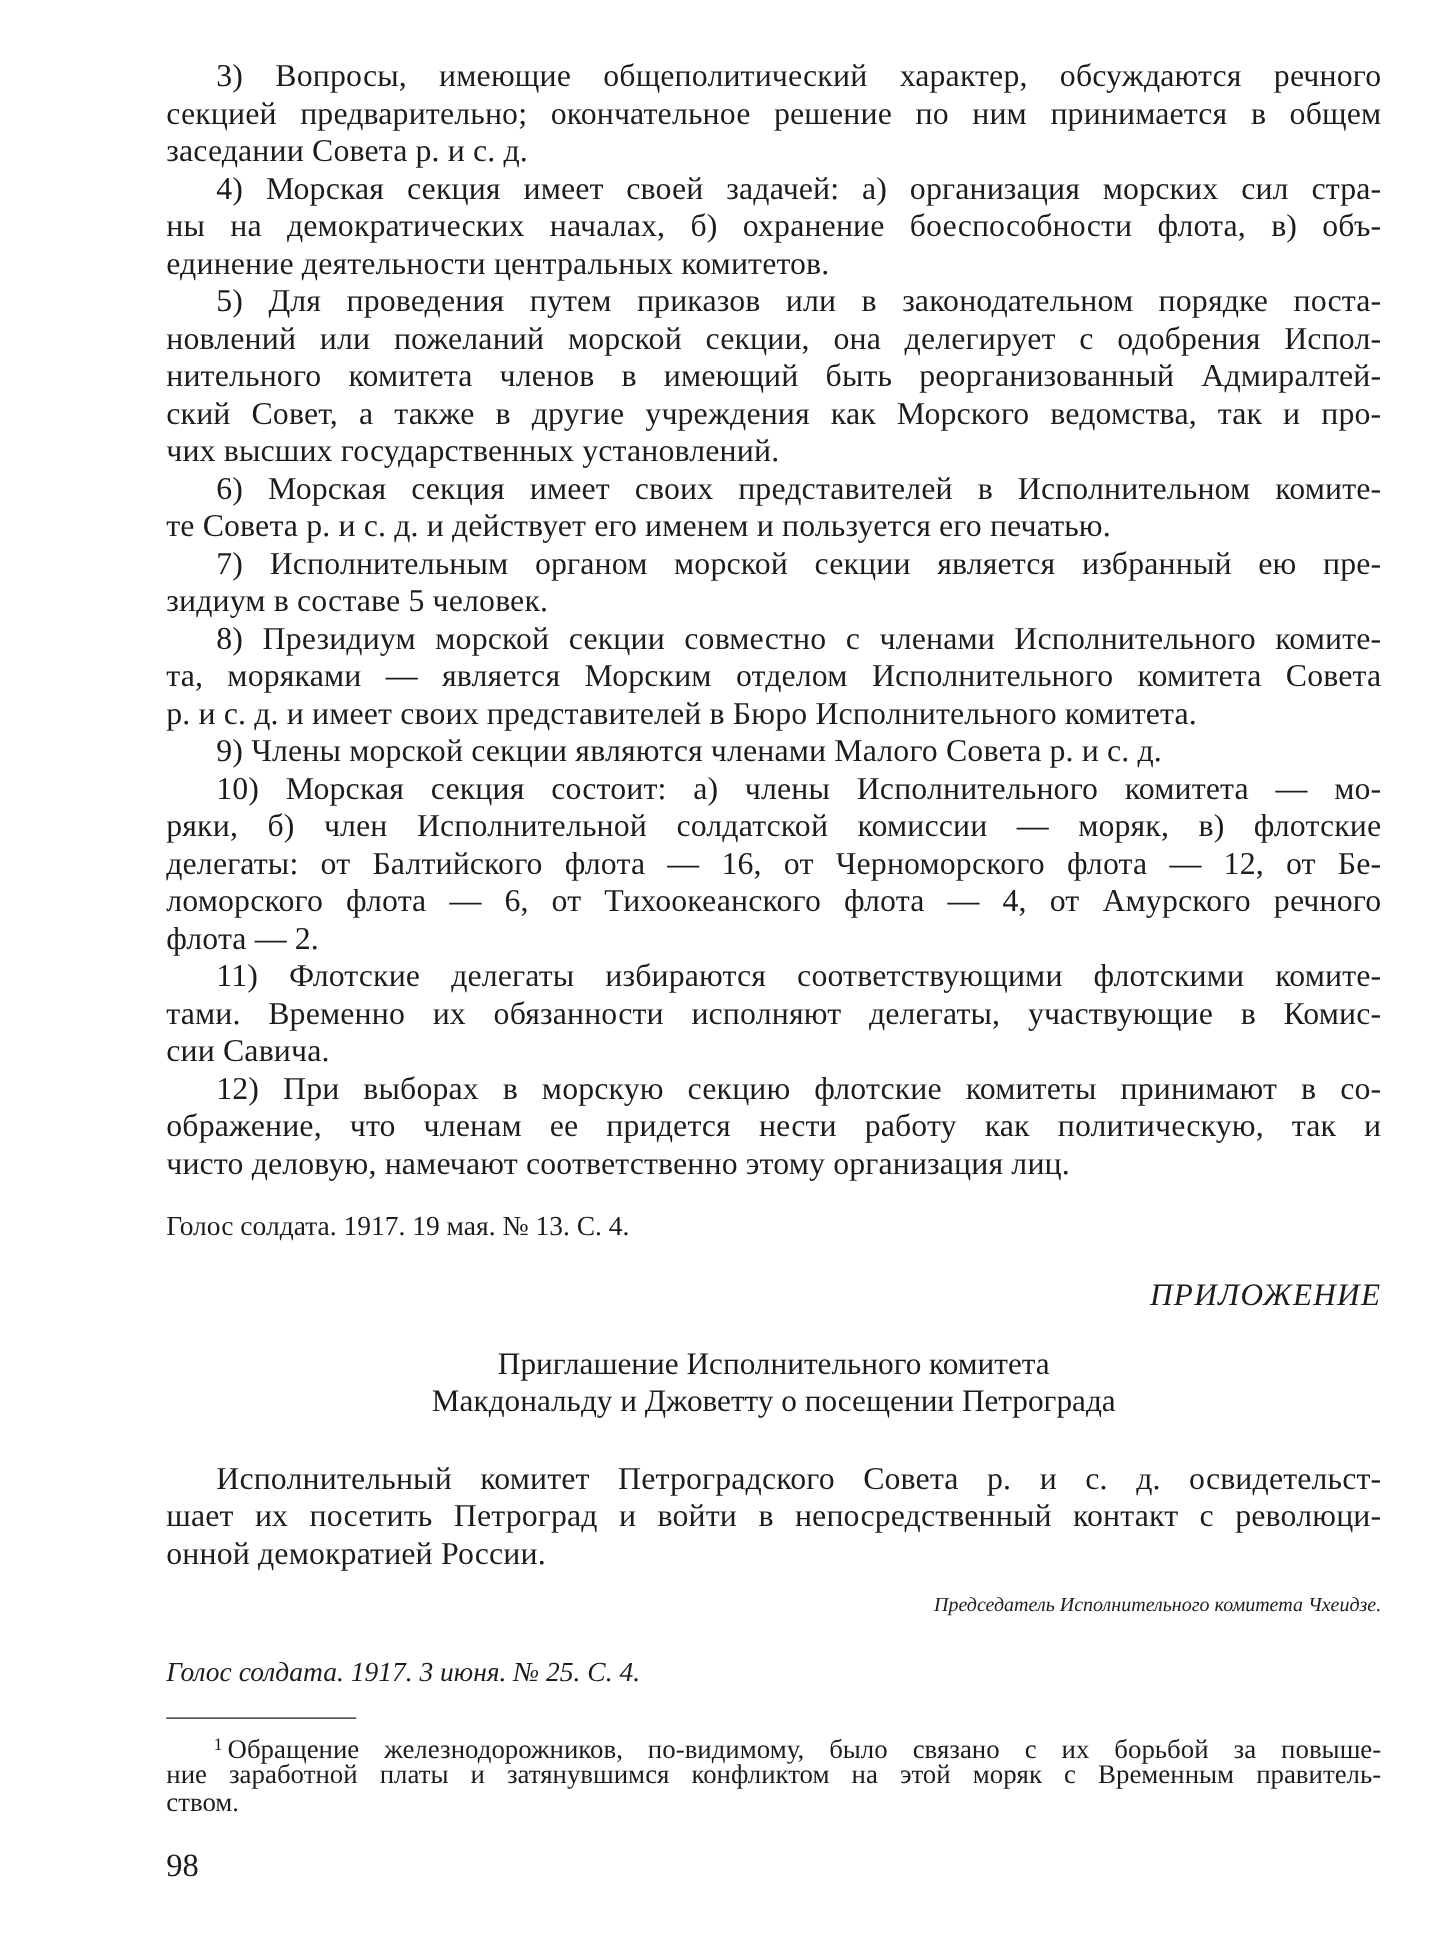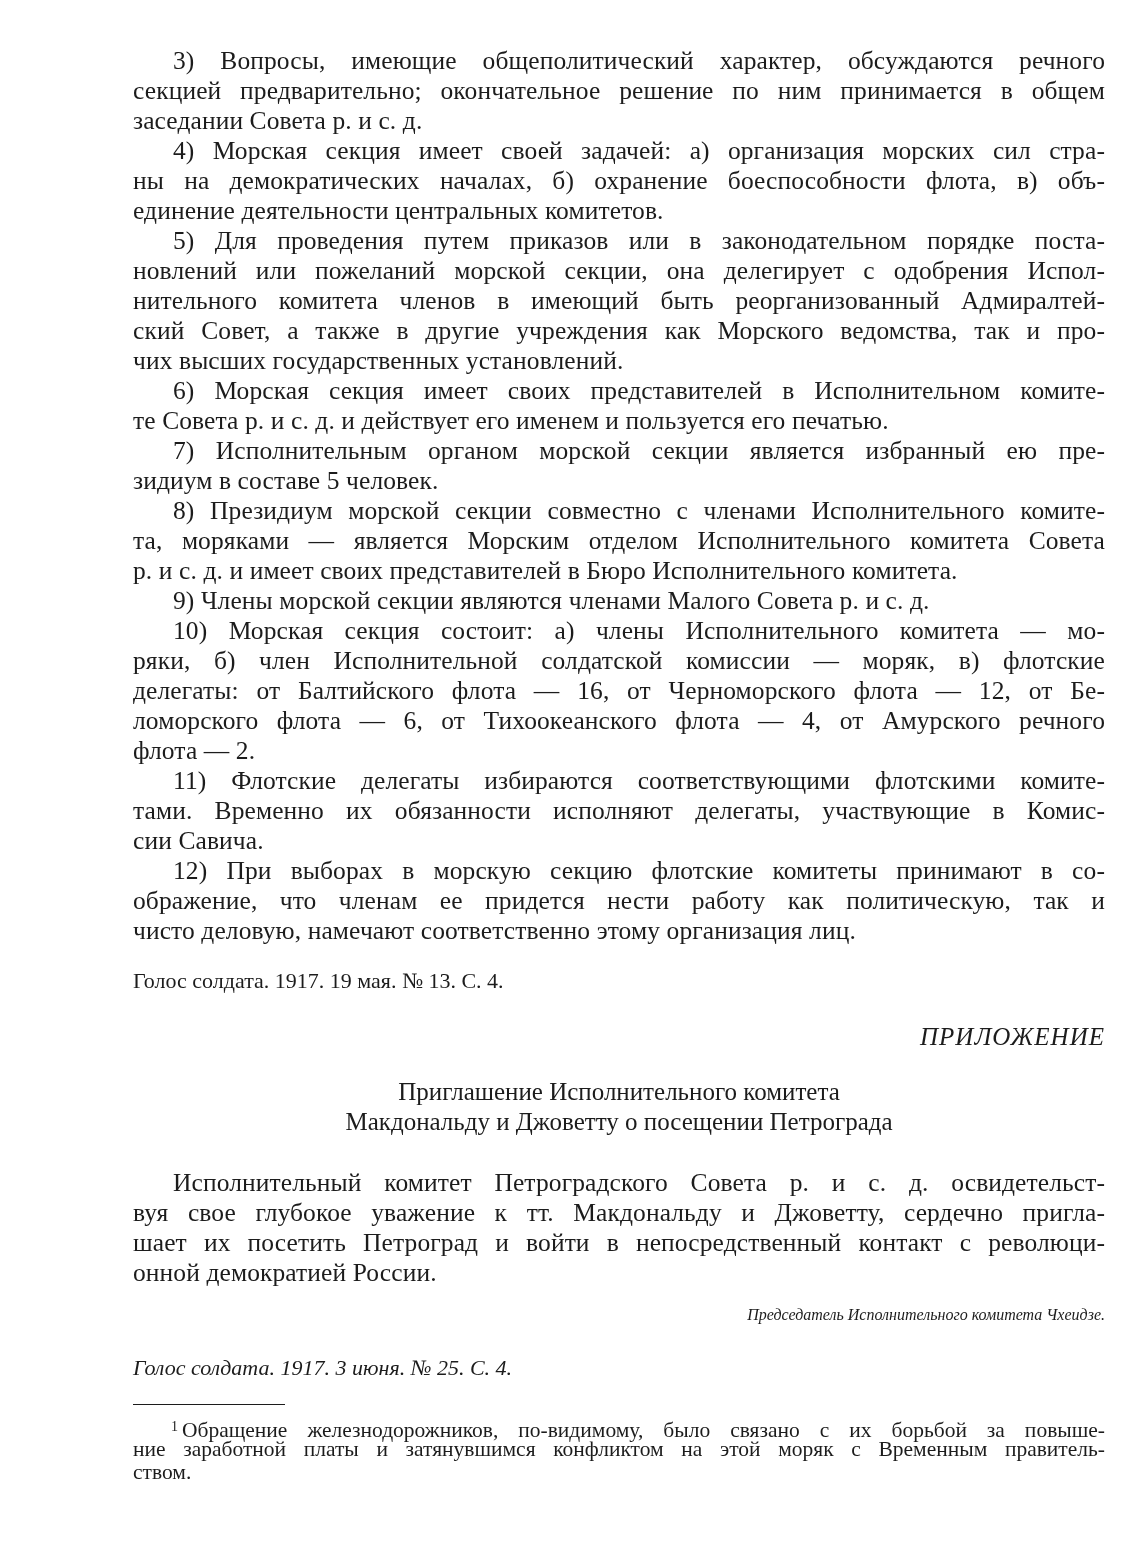--- a/index.html
+++ b/index.html
@@ -162,30 +162,30 @@
 
   <div class="appendix-label">ПРИЛОЖЕНИЕ</div>
 
   <div class="doc-title">
     <span class="line">Приглашение Исполнительного комитета</span>
     <span class="line">Макдональду и Джоветту о посещении Петрограда</span>
   </div>
 
   <div class="para section2">
     <span class="line indent">Исполнительный комитет Петроградского Совета р. и с. д. освидетельст-</span>
-    <span class="line">вуя свое глубокое уважение к тт. Макдональду и Джоветту, сердечно пригла-</span>
     <span class="line">шает их посетить Петроград и войти в непосредственный контакт с революци-</span>
     <span class="line last">онной демократией России.</span>
   </div>
 
   <div class="signature">Председатель Исполнительного комитета Чхеидзе.</div>
 
   <div class="source2">Голос солдата. 1917. 3 июня. № 25. С. 4.</div>
 
   <div class="footnote-rule"></div>
 
   <div class="footnote">
     <span class="line indent"><sup>1</sup><span>Обращение железнодорожников, по-видимому, было связано с их борьбой за повыше-</span></span>
     <span class="line">ние заработной платы и затянувшимся конфликтом на этой моряк с Временным правитель-</span>
     <span class="line last">ством.</span>
   </div>
 
+  <div class="page-number">98</div>
 </div>
 
 </body></html>

